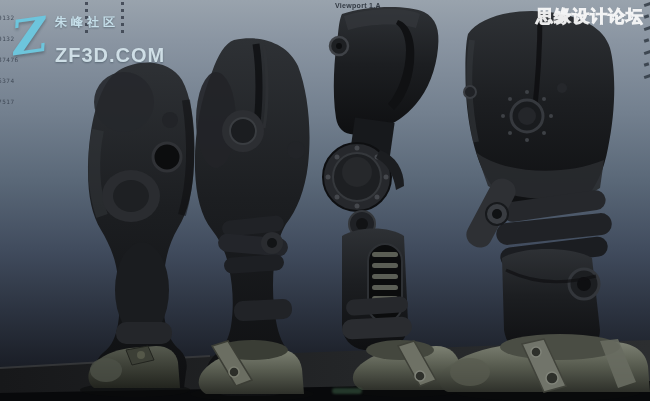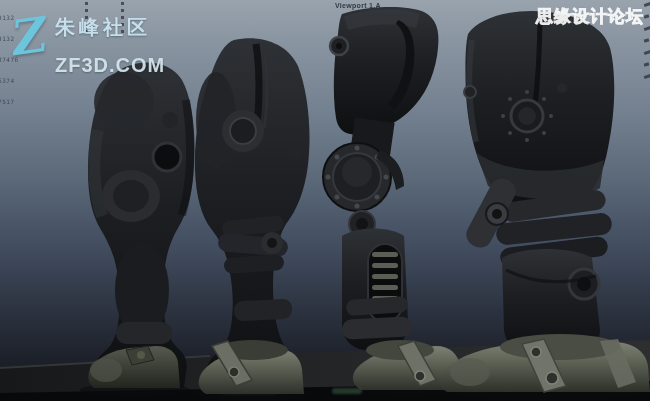--- a/index.html
+++ b/index.html
@@ -32,21 +32,21 @@
   }
   
   .wm-left{position:absolute;left:12px;top:14px;display:flex;align-items:flex-start;opacity:.95;}
   .wm-left .logo{
     font-family:"DejaVu Serif",serif;font-style:italic;font-weight:bold;
     font-size:48px;line-height:44px;color:#6cc8e0;
     transform:rotate(-8deg);text-shadow:0 2px 3px rgba(20,40,50,.35);
   }
   .wm-left .txt{margin-left:8px;}
   .wm-left .title{
-    font-size:20px;font-weight:bold;letter-spacing:4px;color:#c9e3ee;
+    font-size:12px;font-weight:bold;letter-spacing:4px;color:#c9e3ee;
     text-shadow:0 1px 2px rgba(20,40,50,.4);
   }
   .wm-left .site{
     font-size:20px;font-weight:bold;letter-spacing:1px;color:#d3e3ea;
     text-shadow:0 1px 2px rgba(20,40,50,.4);margin-top:13px;
   }
   
   .wm-right{position:absolute;right:6px;top:5px;display:flex;align-items:flex-start;gap:6px;opacity:.95;}
   .wm-right .title{
     font-size:17px;font-weight:bold;letter-spacing:1px;

